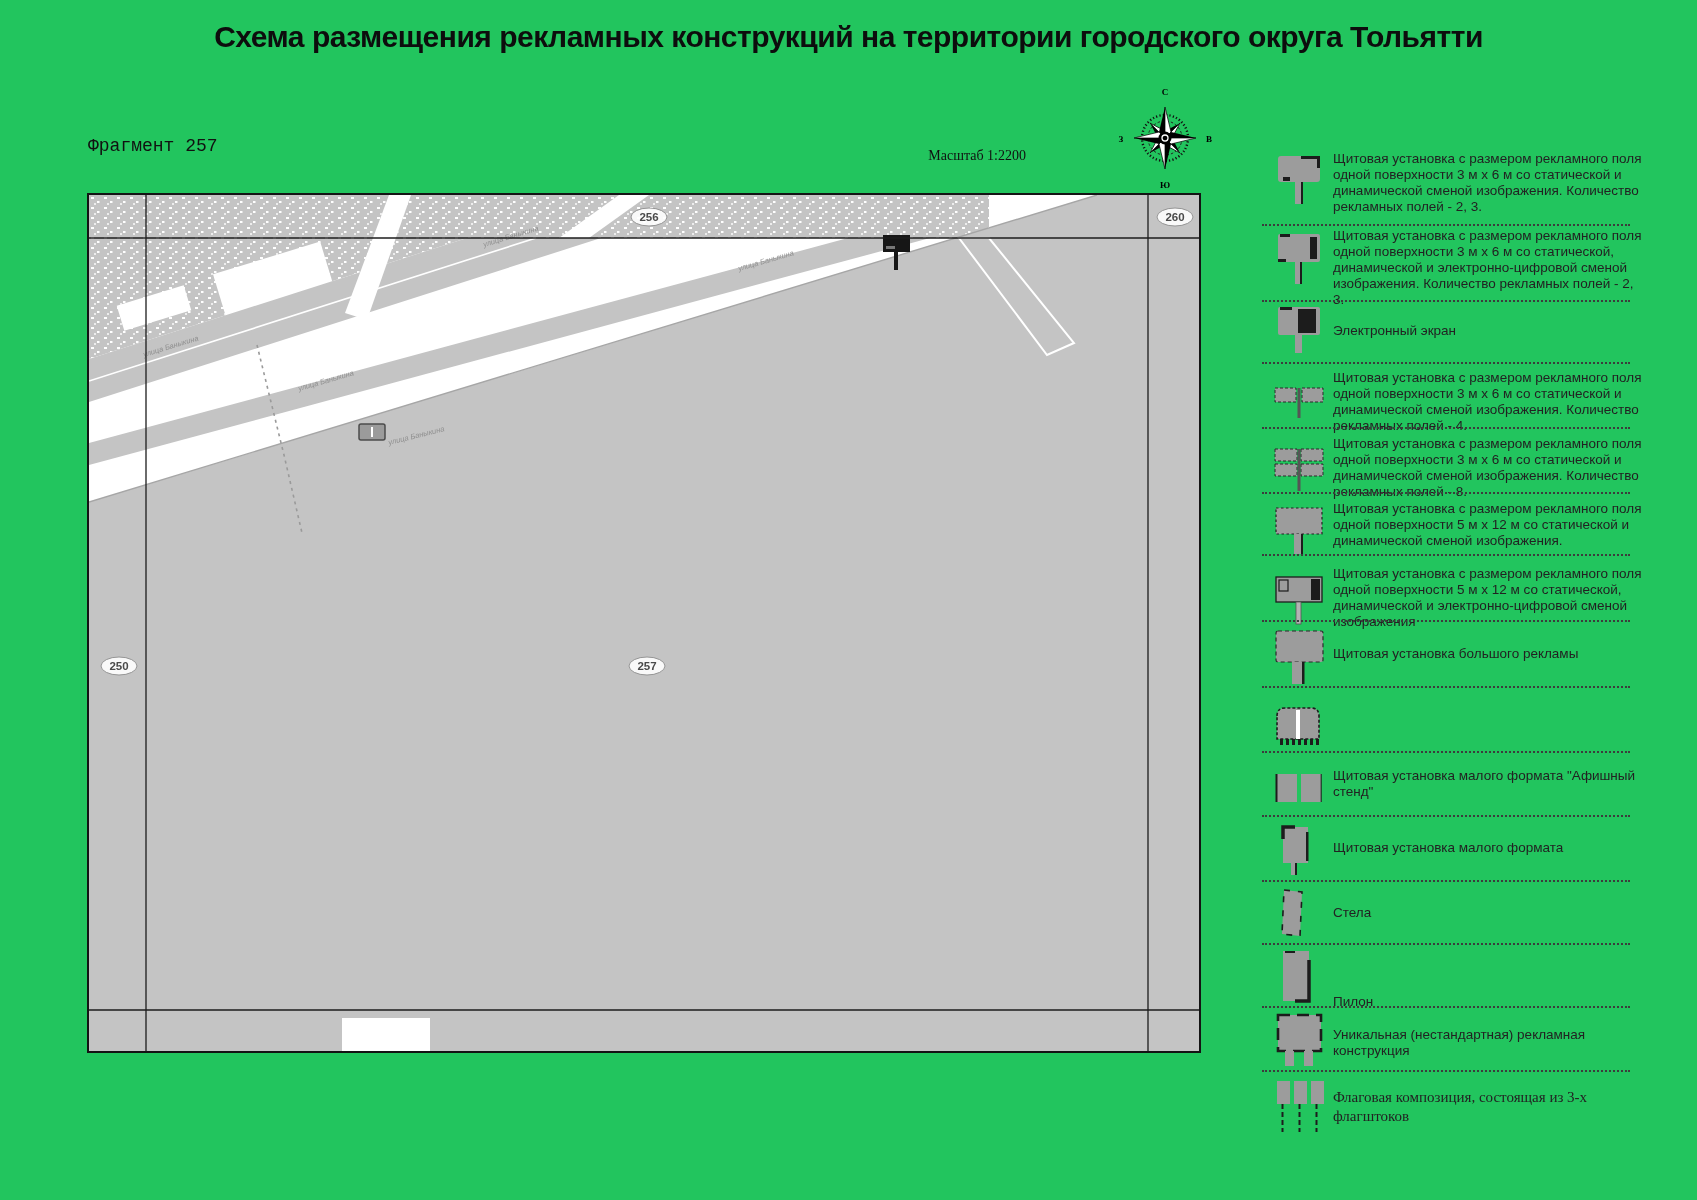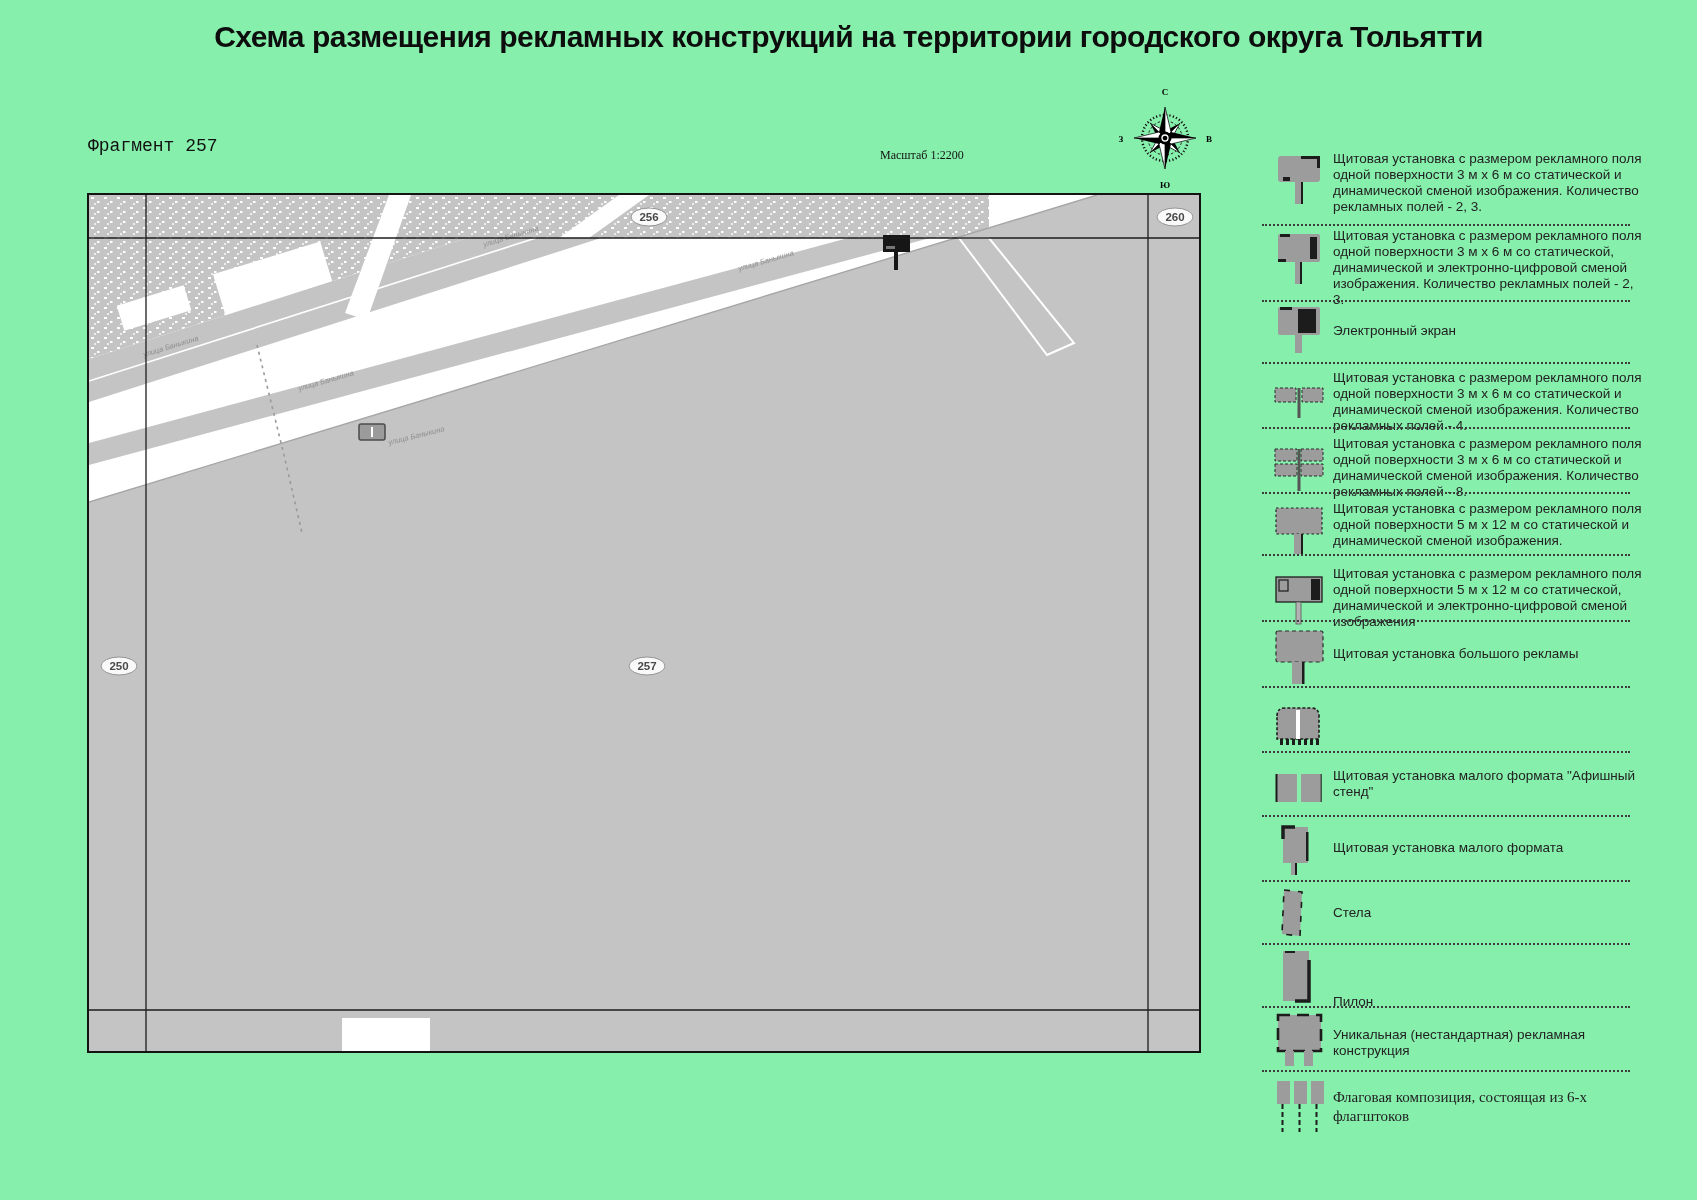--- a/index.html
+++ b/index.html
@@ -1,27 +1,27 @@
 <!DOCTYPE html>
 <html><head>
 <meta charset="utf-8">
 <style>
   * { margin:0; padding:0; box-sizing:border-box; }
   html,body { width:1697px; height:1200px; background:#fff; overflow:hidden;
               font-family:"Liberation Sans", sans-serif; }
   .abs { position:absolute; }
-  #page { position:relative; width:1697px; height:1200px; background:#86efac; }
+  #page { position:relative; width:1697px; height:1200px; background:#22c55e; }
 
   #title { top:20px; left:0; width:1697px; text-align:center;
            font-size:30px; font-weight:700; color:#0d0d0d; letter-spacing:-0.5px; }
 
   .serif { font-family:"Liberation Serif", serif; }
 
   #fragment-caption { top:136px; left:88px; font-size:18px; color:#111;font-family:Liberation Mono, monospace; }
-  #scale-label { top:148px; left:880px; width:146px; font-size:12px; color:#111; }
+  #scale-label { top:148px; left:880px; width:146px; text-align:right; font-size:14px; color:#111; }
 
   #map-wrap { top:193px; left:87px; width:1114px; height:860px;
               border:2px solid #141414; background:#fff; }
   #map-svg { position:absolute; top:0; left:0; }
 
   #compass { top:84px; left:1117px; width:96px; height:106px; }
 
   .legend-row-text { left:1333px; width:312px; font-size:13.5px; line-height:16px; color:#222; }
   .legend-icon { left:1273px; width:58px; }
   .sep { left:1262px; width:368px; border-top:2px dotted #3c3c3c; height:0; }
@@ -313,15 +313,15 @@
   <div class="abs legend-icon" style="top:1078px">
     <svg width="56" height="58">
         <rect x="4" y="3" width="13" height="23" fill="#9c9c9c"></rect>
         <rect x="21" y="3" width="13" height="23" fill="#9c9c9c"></rect>
         <rect x="38" y="3" width="13" height="23" fill="#9c9c9c"></rect>
         <line x1="9.5" y1="26" x2="9.5" y2="54" stroke="#1c1c1c" stroke-width="2" stroke-dasharray="5,3"></line>
         <line x1="26.5" y1="26" x2="26.5" y2="54" stroke="#1c1c1c" stroke-width="2" stroke-dasharray="5,3"></line>
         <line x1="43.5" y1="26" x2="43.5" y2="54" stroke="#1c1c1c" stroke-width="2" stroke-dasharray="5,3"></line>
       </svg>
   </div>
-  <div class="abs legend-row-text serif" style="top:1088px; font-size:15px; line-height:19px;">Флаговая композиция, состоящая из 6-х флагштоков</div>
+  <div class="abs legend-row-text serif" style="top:1088px; font-size:15px; line-height:19px;">Флаговая композиция, состоящая из 3-х флагштоков</div>
 
 </div>
 
 </body></html>

